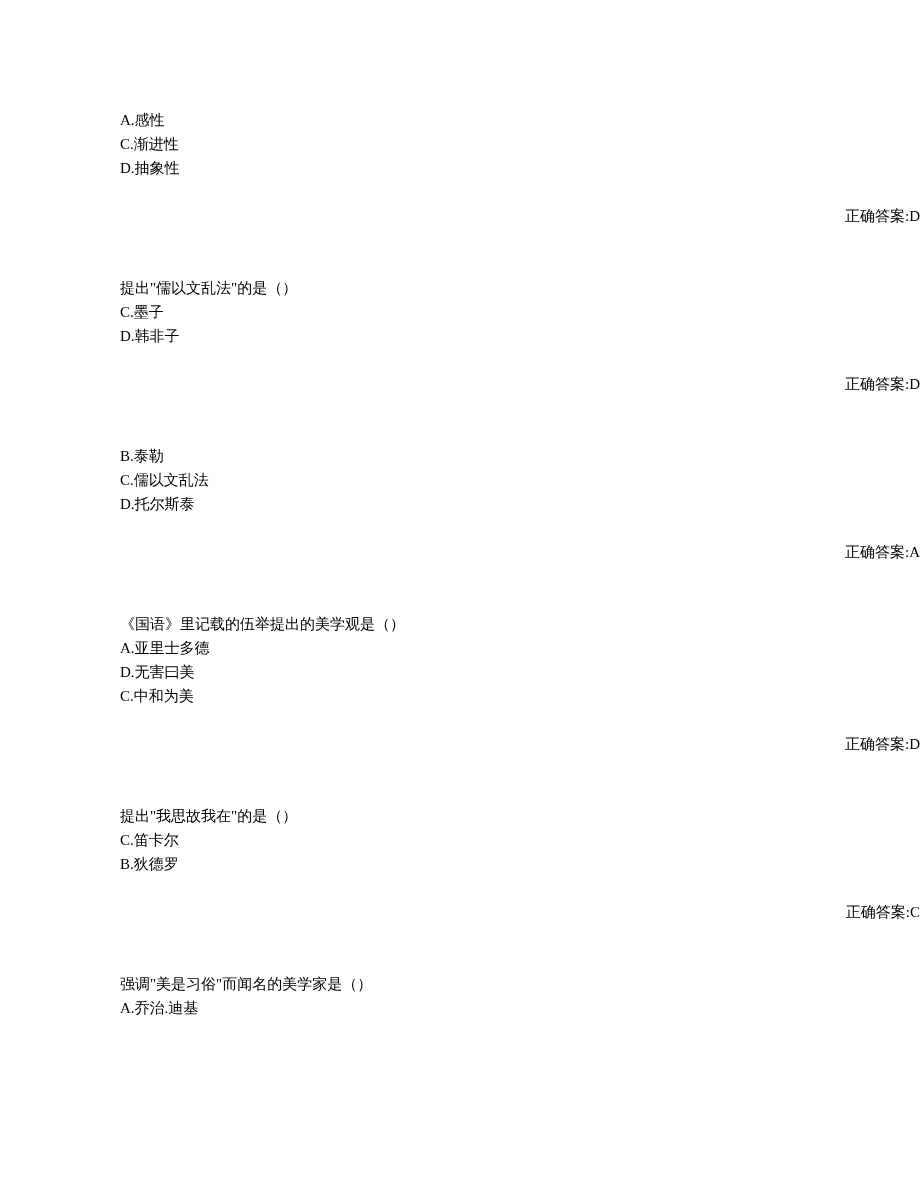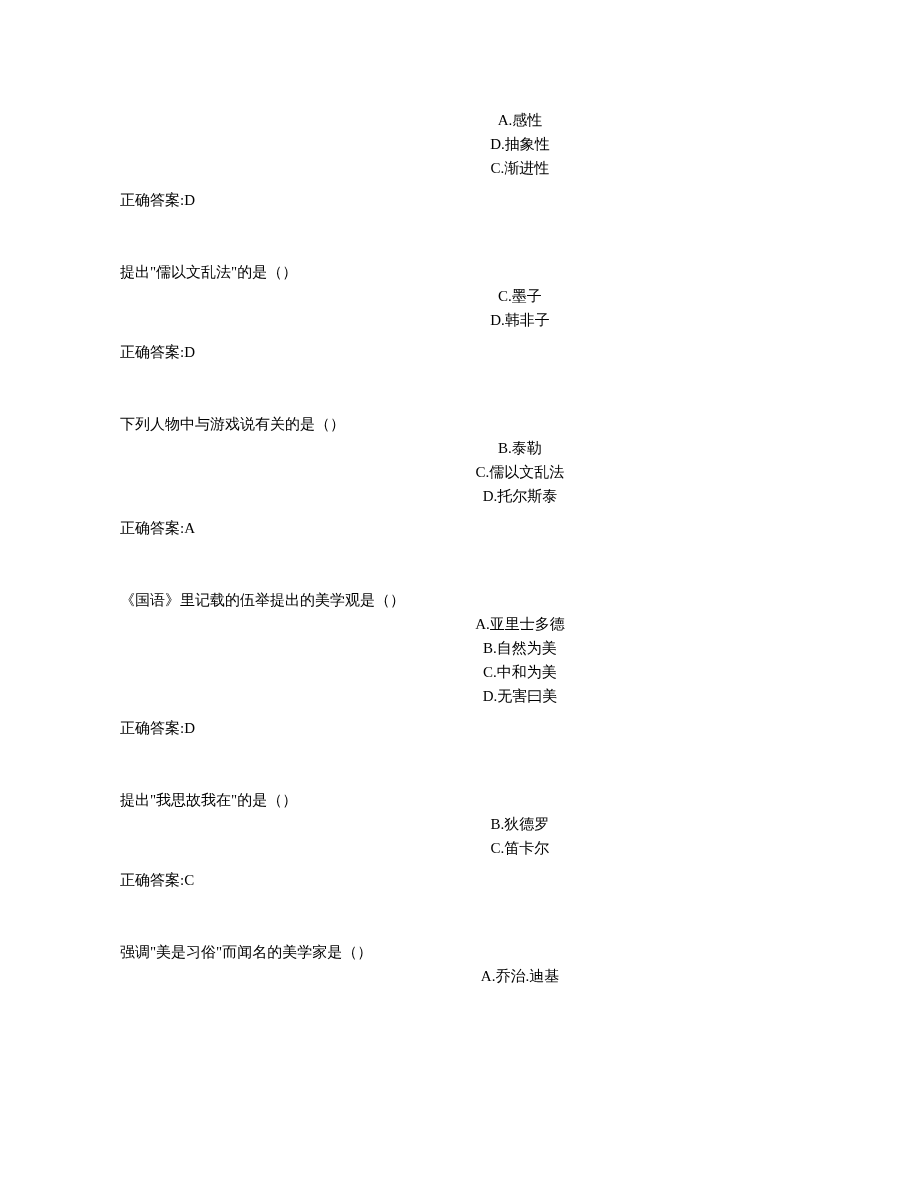--- a/index.html
+++ b/index.html
@@ -15,68 +15,66 @@
       color: #000000;
       width: 920px;
       height: 1191px;
       padding: 108px 0 0 120px;
     }
     .question-block {
       margin-bottom: 48px;
     }
     .option-line {
       display: block;
-      text-align: center;
     }
     .prompt-line {
       display: block;
     }
     .answer-line {
       display: block;
-      margin-top: 8px;
+      margin-top: 24px;
+      text-align: right;
     }
   </style>
 </head>
 <body>
 
 <div class="question-block">
   <span class="option-line">A.感性</span>
+  <span class="option-line">C.渐进性</span>
   <span class="option-line">D.抽象性</span>
-  <span class="option-line">C.渐进性</span>
   <span class="answer-line">正确答案:D</span>
 </div>
 
 <div class="question-block">
   <span class="prompt-line">提出"儒以文乱法"的是（）</span>
   <span class="option-line">C.墨子</span>
   <span class="option-line">D.韩非子</span>
   <span class="answer-line">正确答案:D</span>
 </div>
 
 <div class="question-block">
-  <span class="prompt-line">下列人物中与游戏说有关的是（）</span>
   <span class="option-line">B.泰勒</span>
   <span class="option-line">C.儒以文乱法</span>
   <span class="option-line">D.托尔斯泰</span>
   <span class="answer-line">正确答案:A</span>
 </div>
 
 <div class="question-block">
   <span class="prompt-line">《国语》里记载的伍举提出的美学观是（）</span>
   <span class="option-line">A.亚里士多德</span>
-  <span class="option-line">B.自然为美</span>
+  <span class="option-line">D.无害曰美</span>
   <span class="option-line">C.中和为美</span>
-  <span class="option-line">D.无害曰美</span>
   <span class="answer-line">正确答案:D</span>
 </div>
 
 <div class="question-block">
   <span class="prompt-line">提出"我思故我在"的是（）</span>
+  <span class="option-line">C.笛卡尔</span>
   <span class="option-line">B.狄德罗</span>
-  <span class="option-line">C.笛卡尔</span>
   <span class="answer-line">正确答案:C</span>
 </div>
 
 <div class="question-block">
   <span class="prompt-line">强调"美是习俗"而闻名的美学家是（）</span>
   <span class="option-line">A.乔治.迪基</span>
 
 </div>
 
 </body></html>

